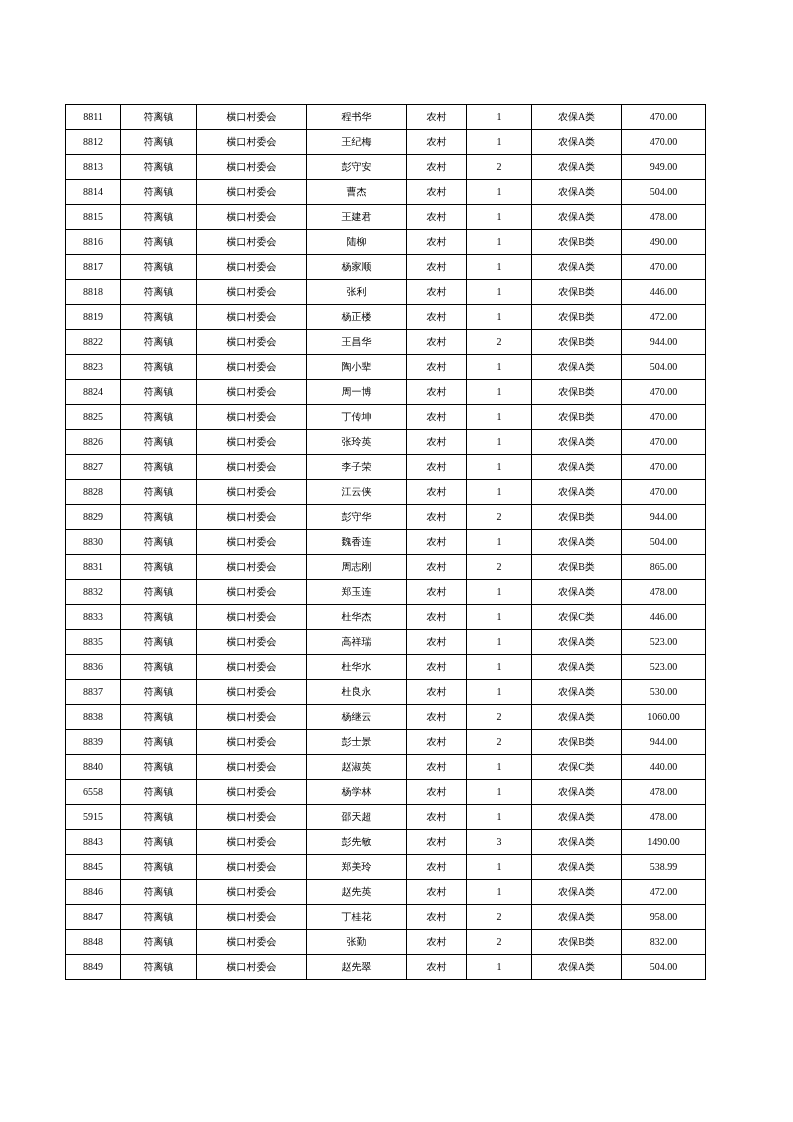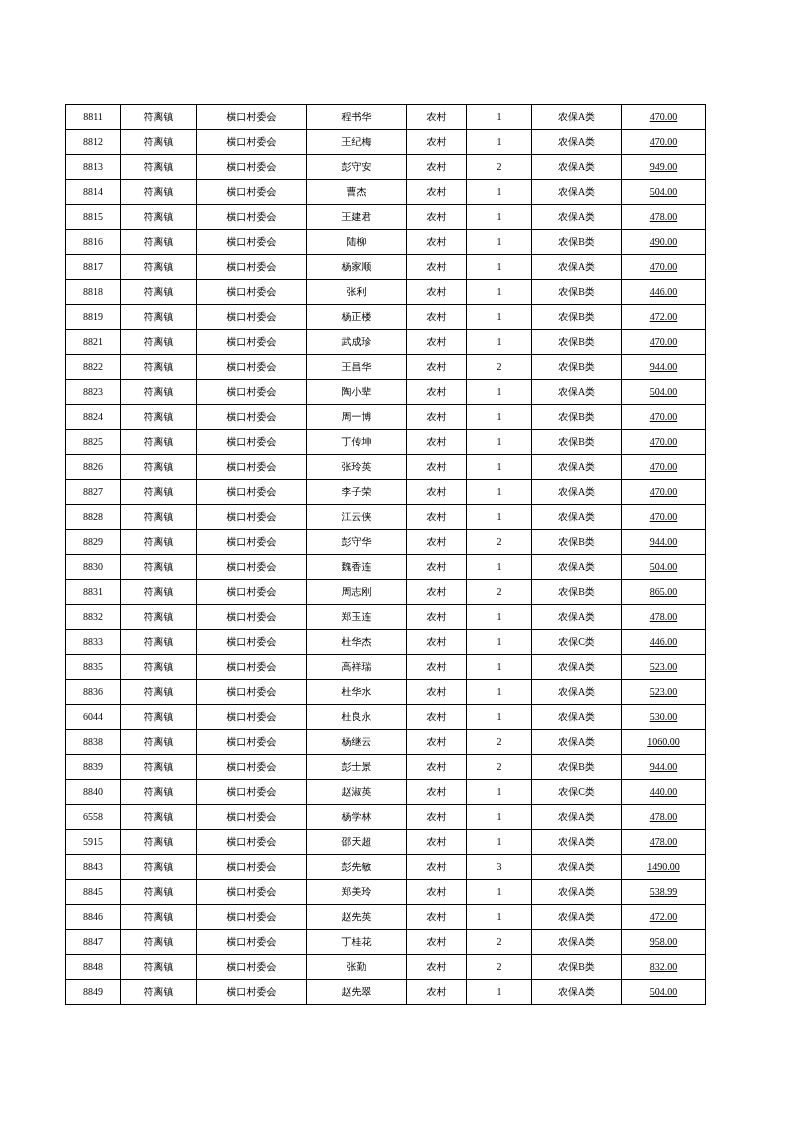--- a/index.html
+++ b/index.html
@@ -34,21 +34,21 @@
   table.data-table td {
     border: 1px solid #000000;
     height: 24px;
     padding: 0 2px;
     text-align: center;
     vertical-align: middle;
     white-space: nowrap;
     overflow: hidden;
     line-height: 24px;
   }
-  td.cell-amount { font-family: "Liberation Serif", "DejaVu Serif", serif; text-decoration: underline; }
+  td.cell-amount { font-family: "Liberation Serif", "DejaVu Serif", serif; }
 </style>
 </head>
 <body>
 
 <div class="page">
   <table class="data-table">
     <colgroup>
       <col style="width:55px">
       <col style="width:76px">
       <col style="width:110px">
@@ -143,30 +143,20 @@
           <td class="cell-id">8819</td>
           <td class="cell-town">符离镇</td>
           <td class="cell-village">横口村委会</td>
           <td class="cell-name">杨正楼</td>
           <td class="cell-residence_type">农村</td>
           <td class="cell-person_count">1</td>
           <td class="cell-insurance_category">农保B类</td>
           <td class="cell-amount">472.00</td>
         </tr>
         <tr>
-          <td class="cell-id">8821</td>
-          <td class="cell-town">符离镇</td>
-          <td class="cell-village">横口村委会</td>
-          <td class="cell-name">武成珍</td>
-          <td class="cell-residence_type">农村</td>
-          <td class="cell-person_count">1</td>
-          <td class="cell-insurance_category">农保B类</td>
-          <td class="cell-amount">470.00</td>
-        </tr>
-        <tr>
           <td class="cell-id">8822</td>
           <td class="cell-town">符离镇</td>
           <td class="cell-village">横口村委会</td>
           <td class="cell-name">王昌华</td>
           <td class="cell-residence_type">农村</td>
           <td class="cell-person_count">2</td>
           <td class="cell-insurance_category">农保B类</td>
           <td class="cell-amount">944.00</td>
         </tr>
         <tr>
@@ -293,21 +283,21 @@
           <td class="cell-id">8836</td>
           <td class="cell-town">符离镇</td>
           <td class="cell-village">横口村委会</td>
           <td class="cell-name">杜华水</td>
           <td class="cell-residence_type">农村</td>
           <td class="cell-person_count">1</td>
           <td class="cell-insurance_category">农保A类</td>
           <td class="cell-amount">523.00</td>
         </tr>
         <tr>
-          <td class="cell-id">6044</td>
+          <td class="cell-id">8837</td>
           <td class="cell-town">符离镇</td>
           <td class="cell-village">横口村委会</td>
           <td class="cell-name">杜良永</td>
           <td class="cell-residence_type">农村</td>
           <td class="cell-person_count">1</td>
           <td class="cell-insurance_category">农保A类</td>
           <td class="cell-amount">530.00</td>
         </tr>
         <tr>
           <td class="cell-id">8838</td>

